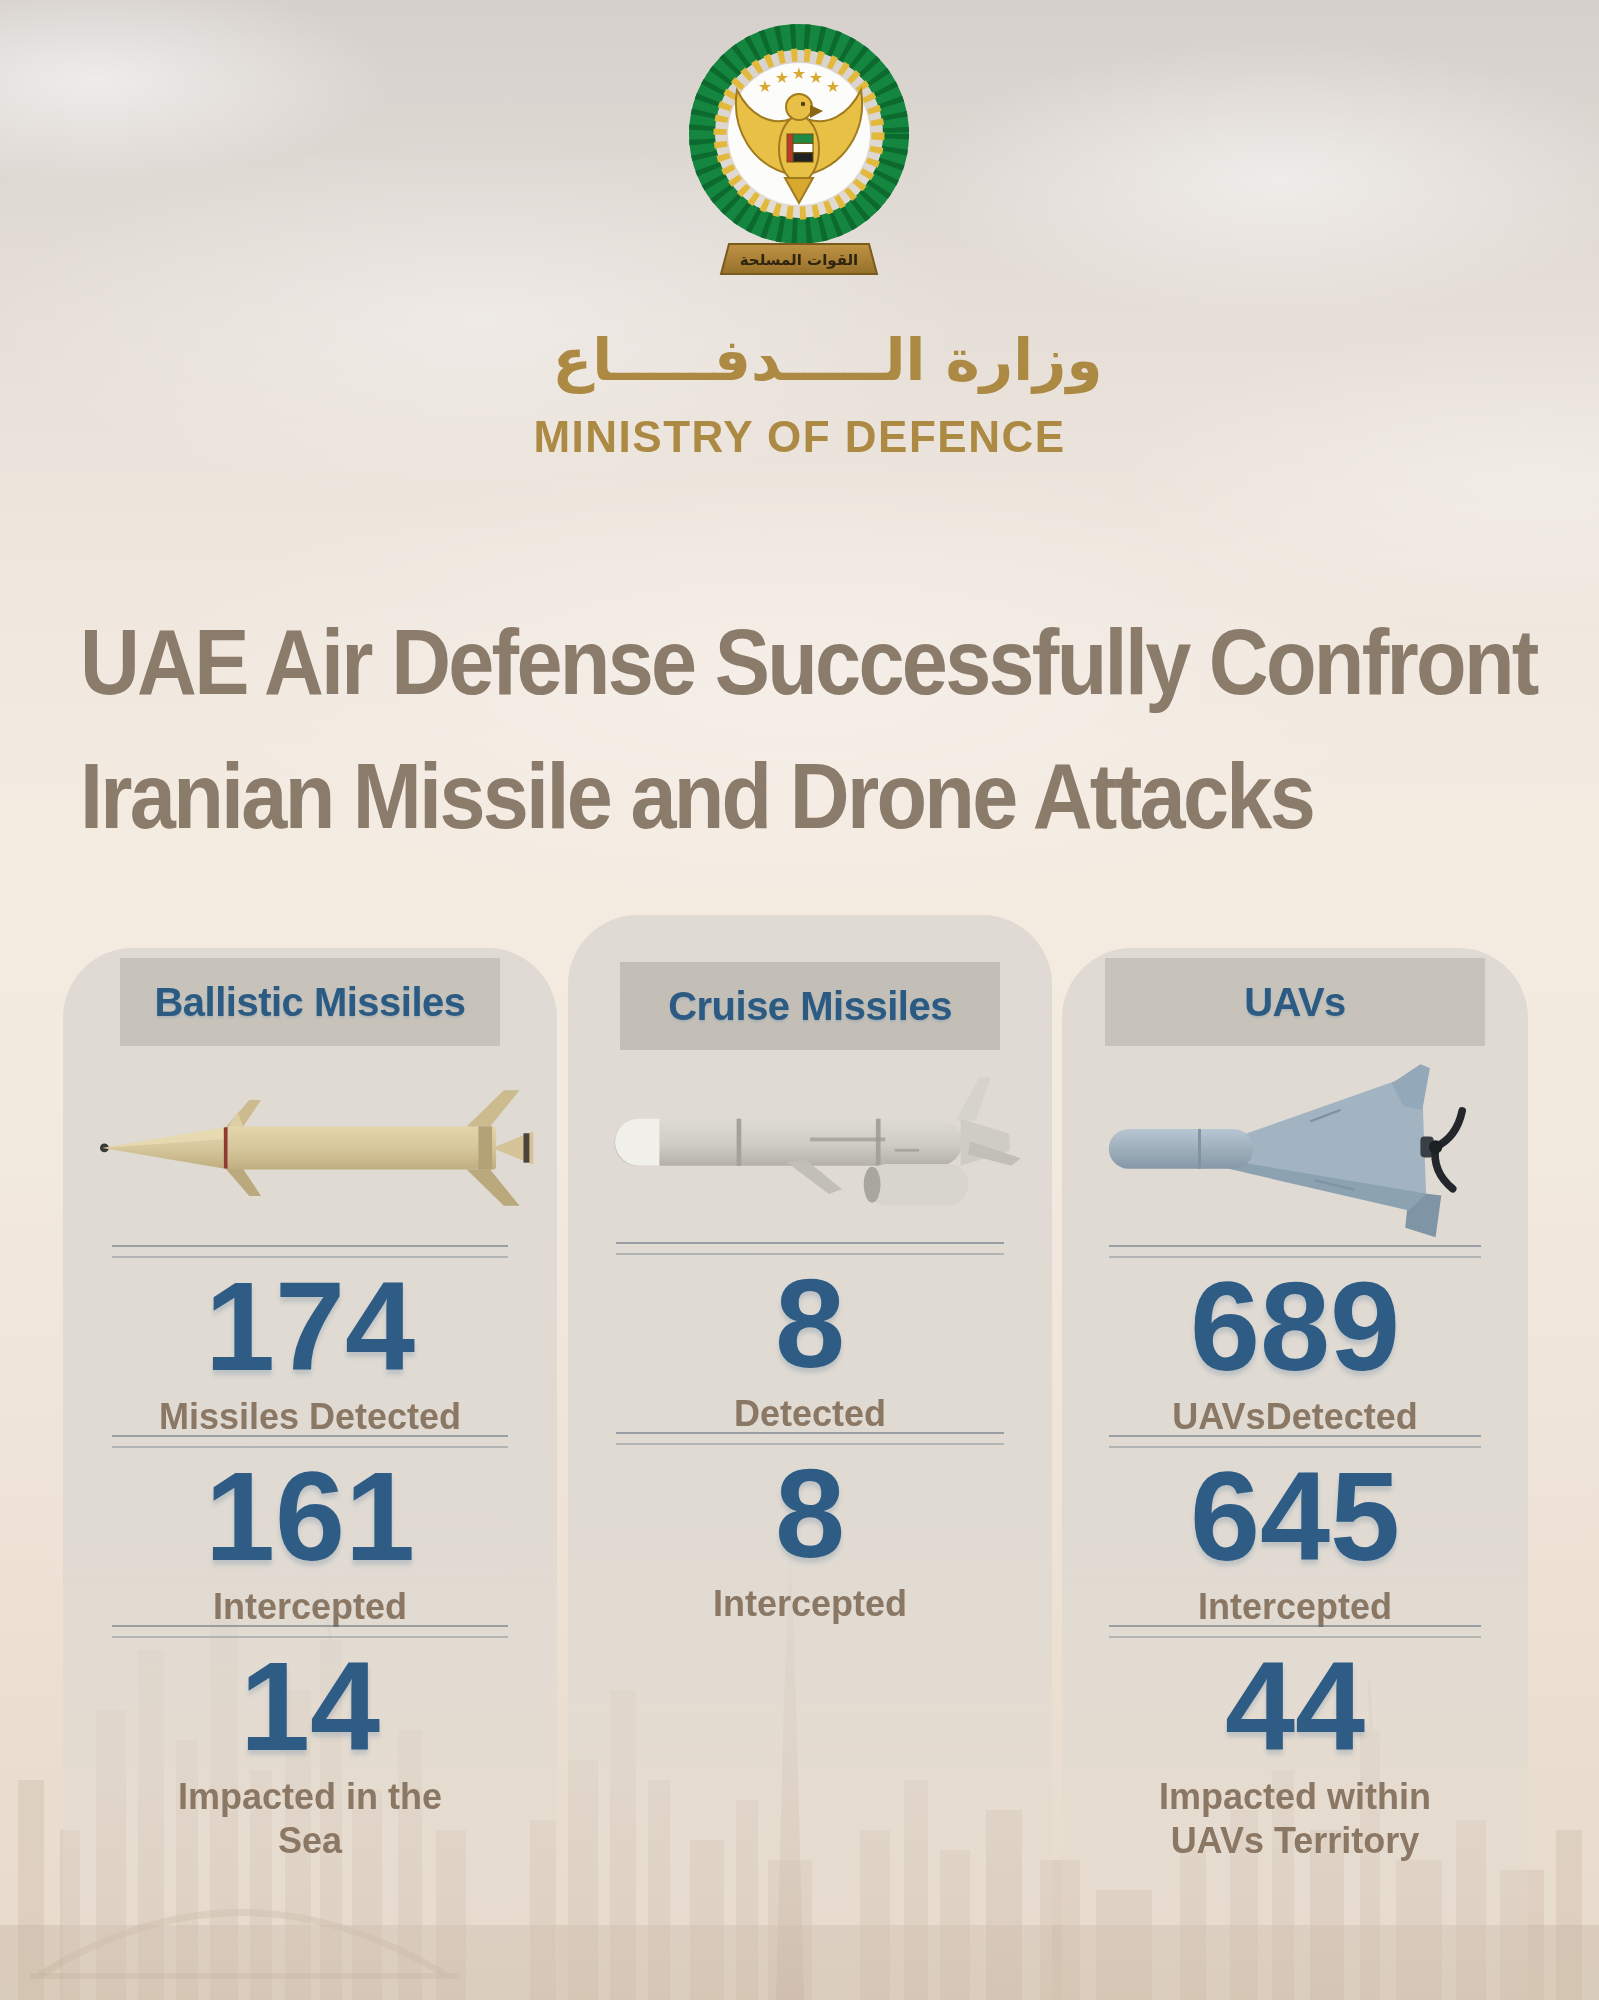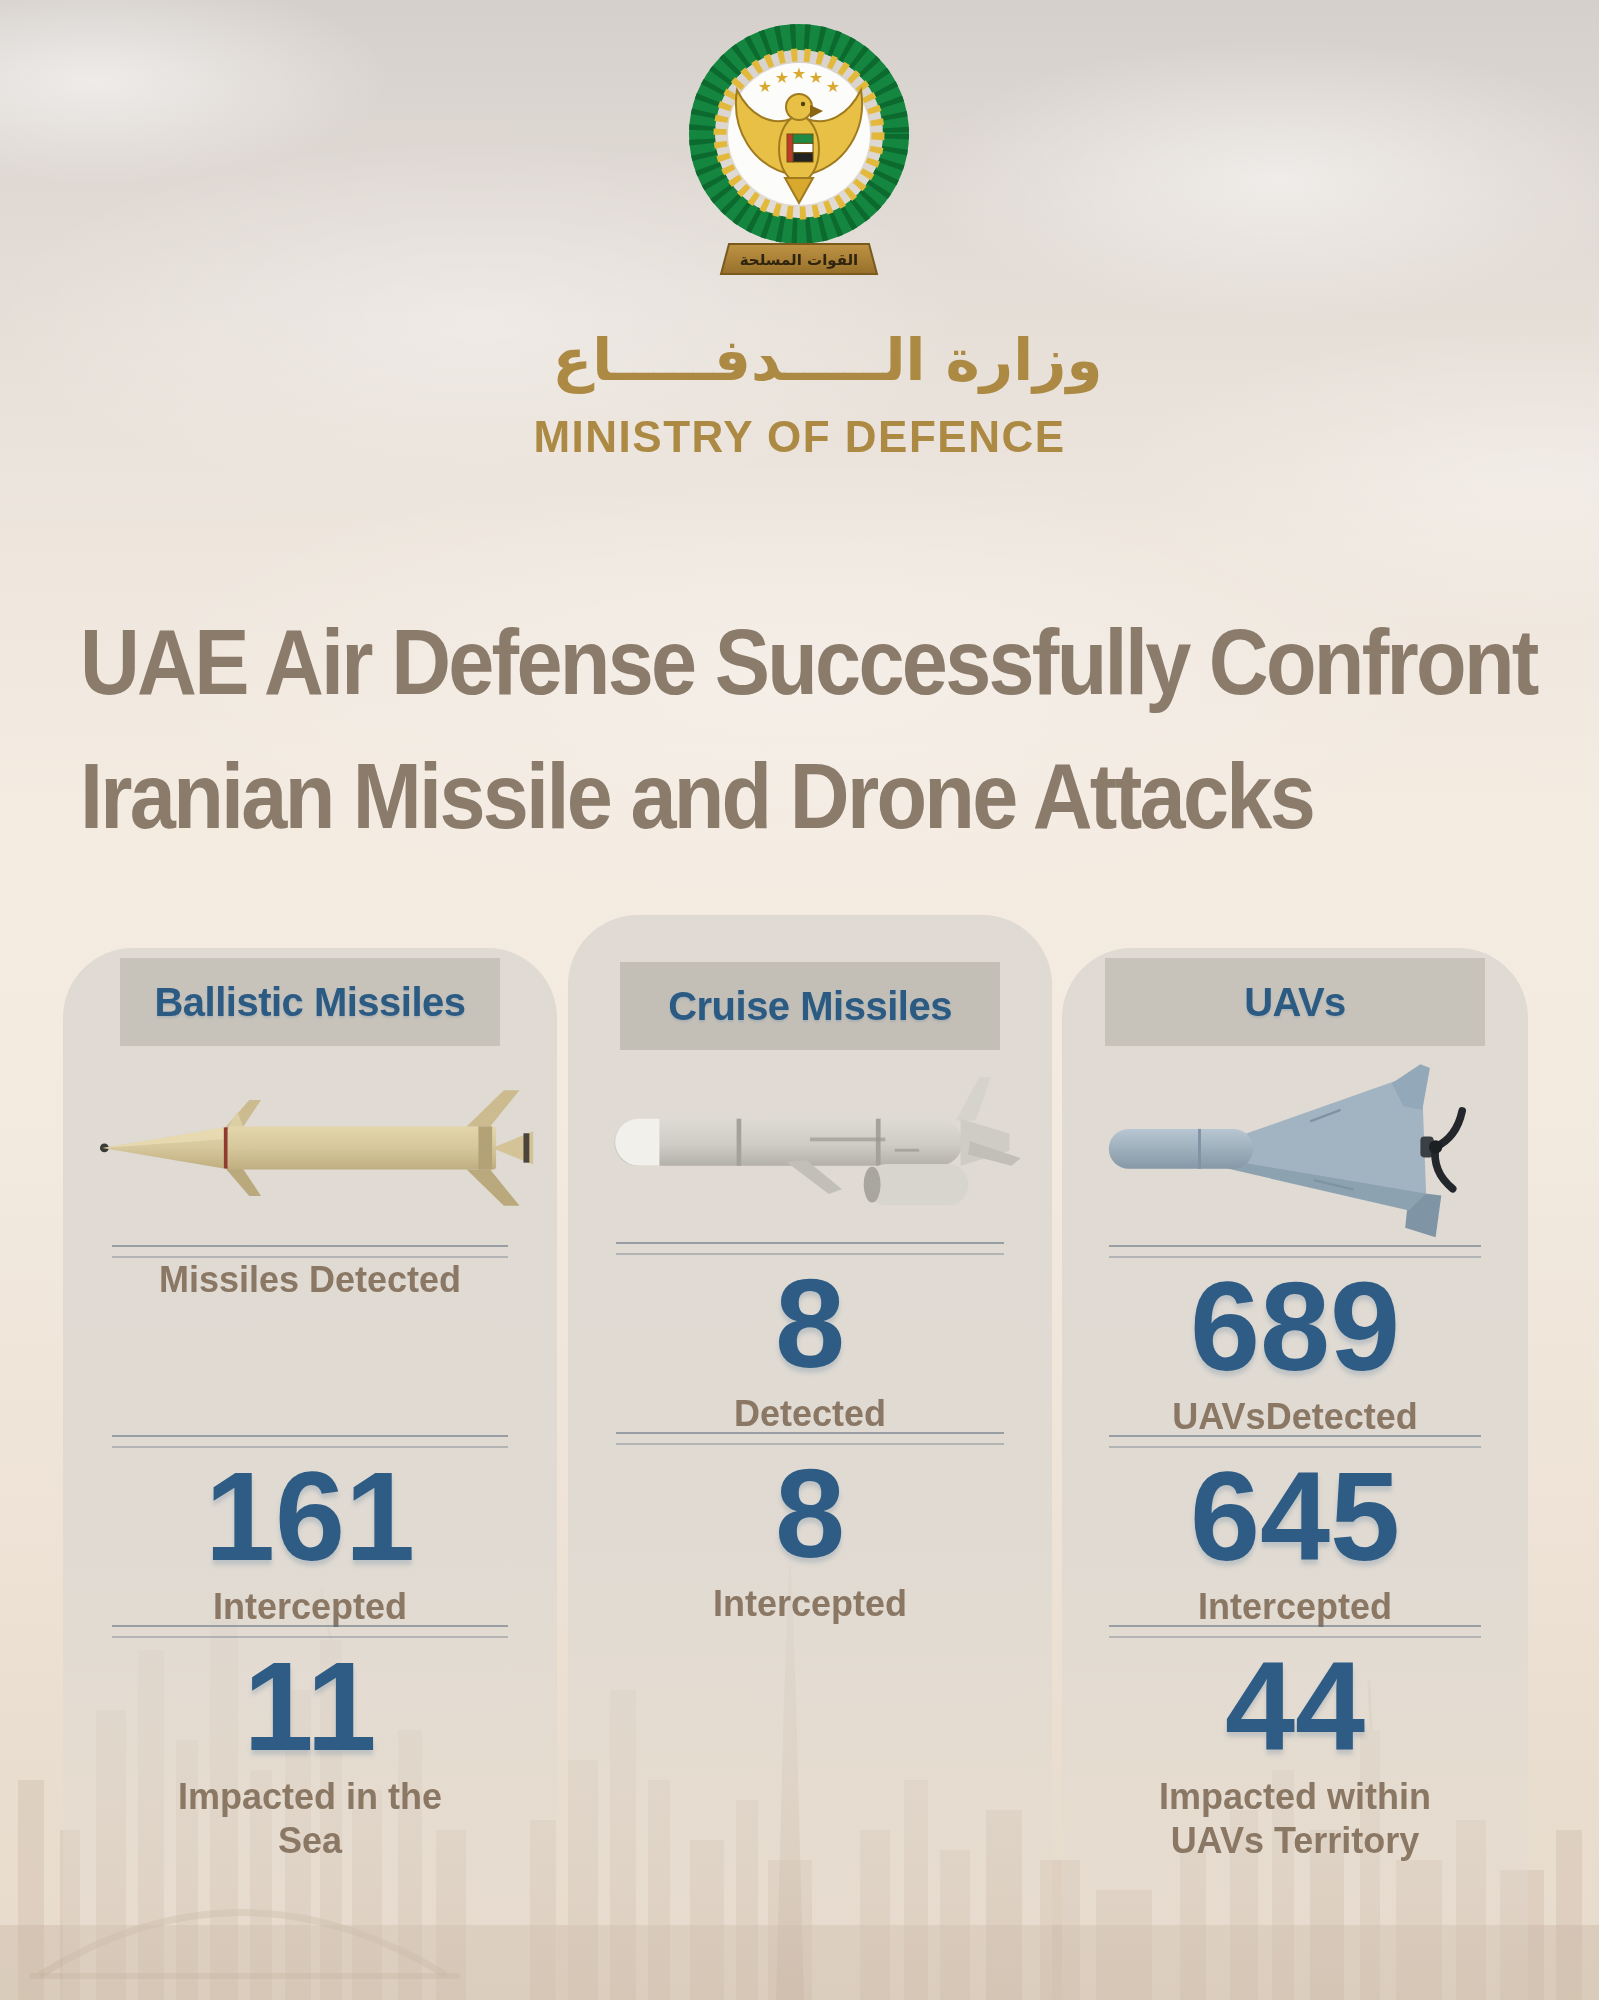--- a/index.html
+++ b/index.html
@@ -237,30 +237,31 @@
         <rect x="156" y="55" width="274" height="44" rx="3" fill="url(#bmG)"></rect>
         <polygon points="400,55 438,18 454,18 424,55" fill="#cbbb8e"></polygon>
         <polygon points="400,99 438,136 454,136 424,99" fill="#b9a97c"></polygon>
         <rect x="412" y="55" width="14" height="44" fill="#b3a275"></rect>
         <polygon points="426,77 468,60 468,94" fill="#d3c396"></polygon>
         <rect x="458" y="62" width="6" height="30" fill="#4a443a"></rect>
       </svg>
     </div>
     <div class="stat">
       <div class="divider"></div>
+      <div class="num">174</div>
       <div class="lbl">Missiles Detected</div>
     </div>
     <div class="stat">
       <div class="divider"></div>
       <div class="num">161</div>
       <div class="lbl">Intercepted</div>
     </div>
     <div class="stat">
       <div class="divider"></div>
-      <div class="num">11</div>
+      <div class="num">14</div>
       <div class="lbl">Impacted in the Sea</div>
     </div>
   </div>
 
   <div class="card card-mid">
     <div class="card-header-box">
       <span>Cruise Missiles</span>
     </div>
     <div class="weapon-box">
       <svg width="450" height="160" viewBox="0 0 460 170" aria-hidden="true">

